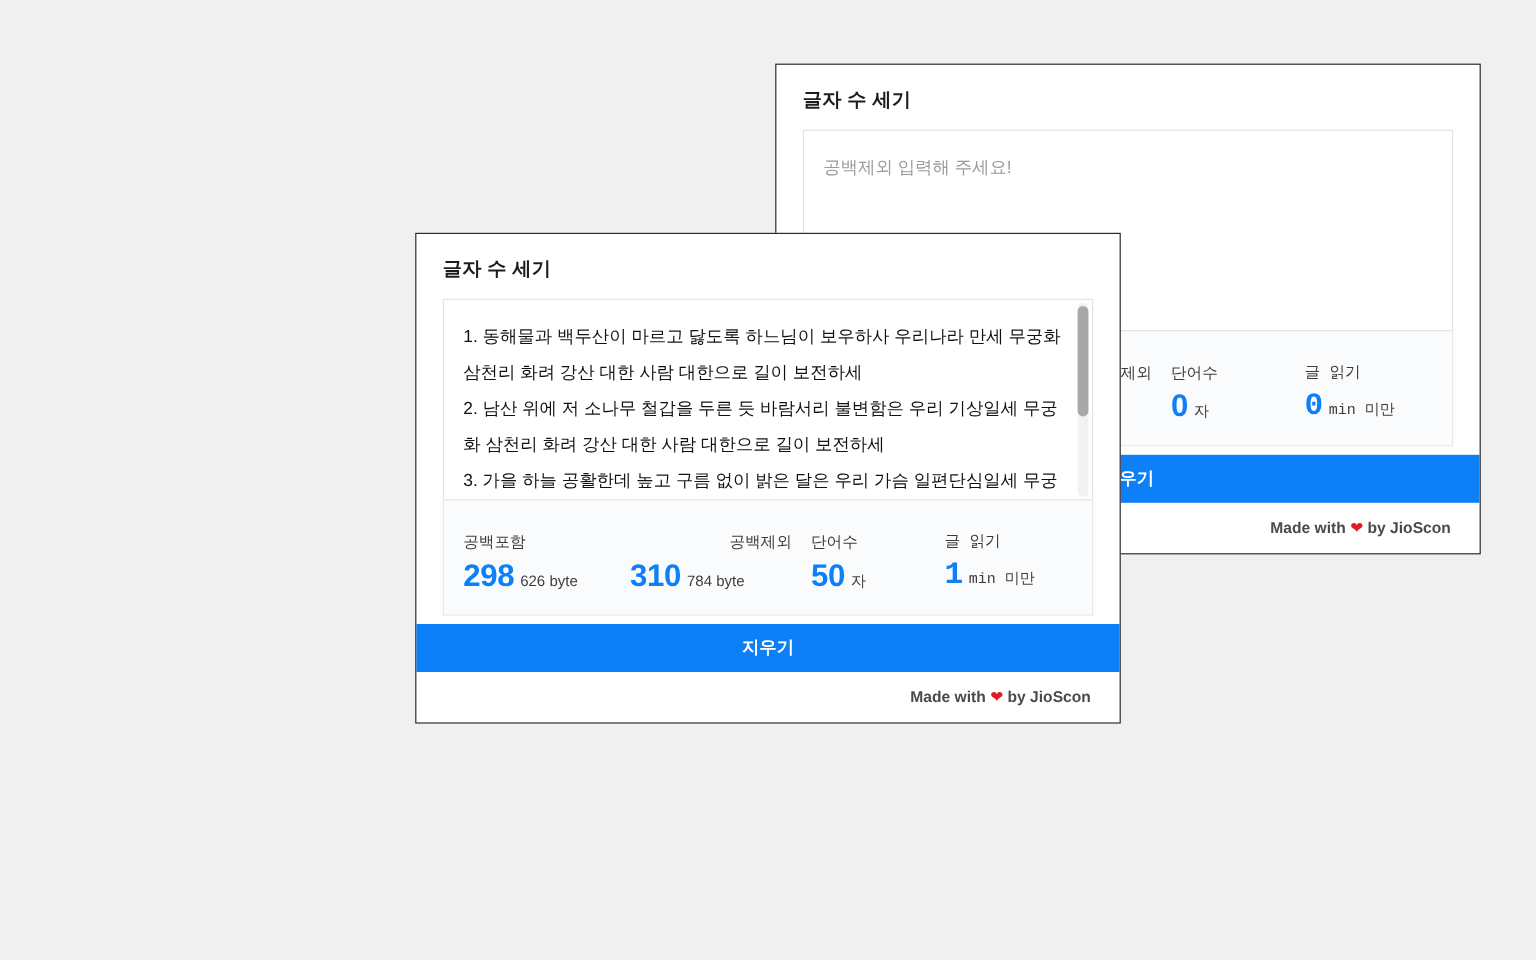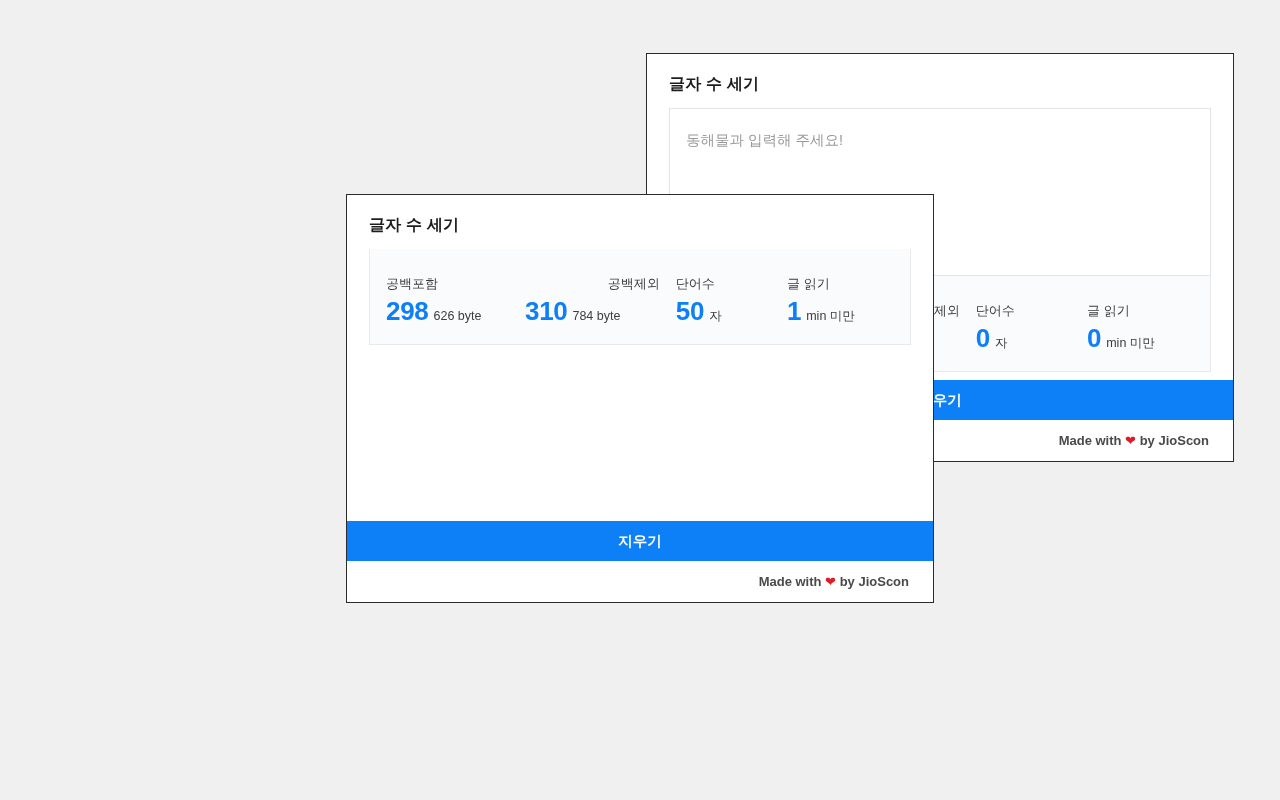--- a/index.html
+++ b/index.html
@@ -82,21 +82,21 @@
     background: #fafbfc;
     display: flex;
     align-items: flex-start;
     padding: 16px 0 18px 0;
     flex: 0 0 auto;
   }
   .stat { padding-left: 16px; margin-top: 11px; }
   .stat.c0 { width: 140px; }
   .stat.c1 { width: 152px; text-align: right; }
   .stat.c2 { width: 112px; }
-  .stat.c3 { width: 140px; }
+  .stat.c3 { width: 140px; font-family: Liberation Mono, monospace; }
   .stat-label {
     font-size: 13px;
     color: #3b3b3b;
     margin-bottom: 4px;
     line-height: 1.3;
   }
   .stat-value-row {
     display: flex;
     align-items: baseline;
     gap: 5px;
@@ -143,21 +143,21 @@
 </head>
 <body>
 
 <div class="desktop">
 
   <div class="window back">
     <div class="win-body">
       <div class="win-title">글자 수 세기</div>
 
       <div class="editor">
-        <div class="editor-placeholder">동해물과 입력해 주세요!</div>
+        <div class="editor-placeholder">공백제외 입력해 주세요!</div>
       </div>
 
       <div class="stats">
         <div class="stat c0">
           <div class="stat-label">공백포함</div>
           <div class="stat-value-row">
             <span class="stat-num">0</span>
             <span class="stat-unit">0 byte</span>
           </div>
         </div>
@@ -191,20 +191,28 @@
       <span>Made with</span>
       <span class="heart">❤</span>
       <span>by JioScon</span>
     </div>
   </div>
 
   <div class="window front">
     <div class="win-body">
       <div class="win-title">글자 수 세기</div>
 
+      <div class="editor">
+        <div class="editor-text">1. 동해물과 백두산이 마르고 닳도록 하느님이 보우하사 우리나라 만세 무궁화 삼천리 화려 강산 대한 사람 대한으로 길이 보전하세
+2. 남산 위에 저 소나무 철갑을 두른 듯 바람서리 불변함은 우리 기상일세 무궁화 삼천리 화려 강산 대한 사람 대한으로 길이 보전하세
+3. 가을 하늘 공활한데 높고 구름 없이 밝은 달은 우리 가슴 일편단심일세 무궁</div>
+        <div class="scrollbar-track">
+          <div class="scrollbar-thumb"></div>
+        </div>
+      </div>
 
       <div class="stats">
         <div class="stat c0">
           <div class="stat-label">공백포함</div>
           <div class="stat-value-row">
             <span class="stat-num">298</span>
             <span class="stat-unit">626 byte</span>
           </div>
         </div>
         <div class="stat c1">

